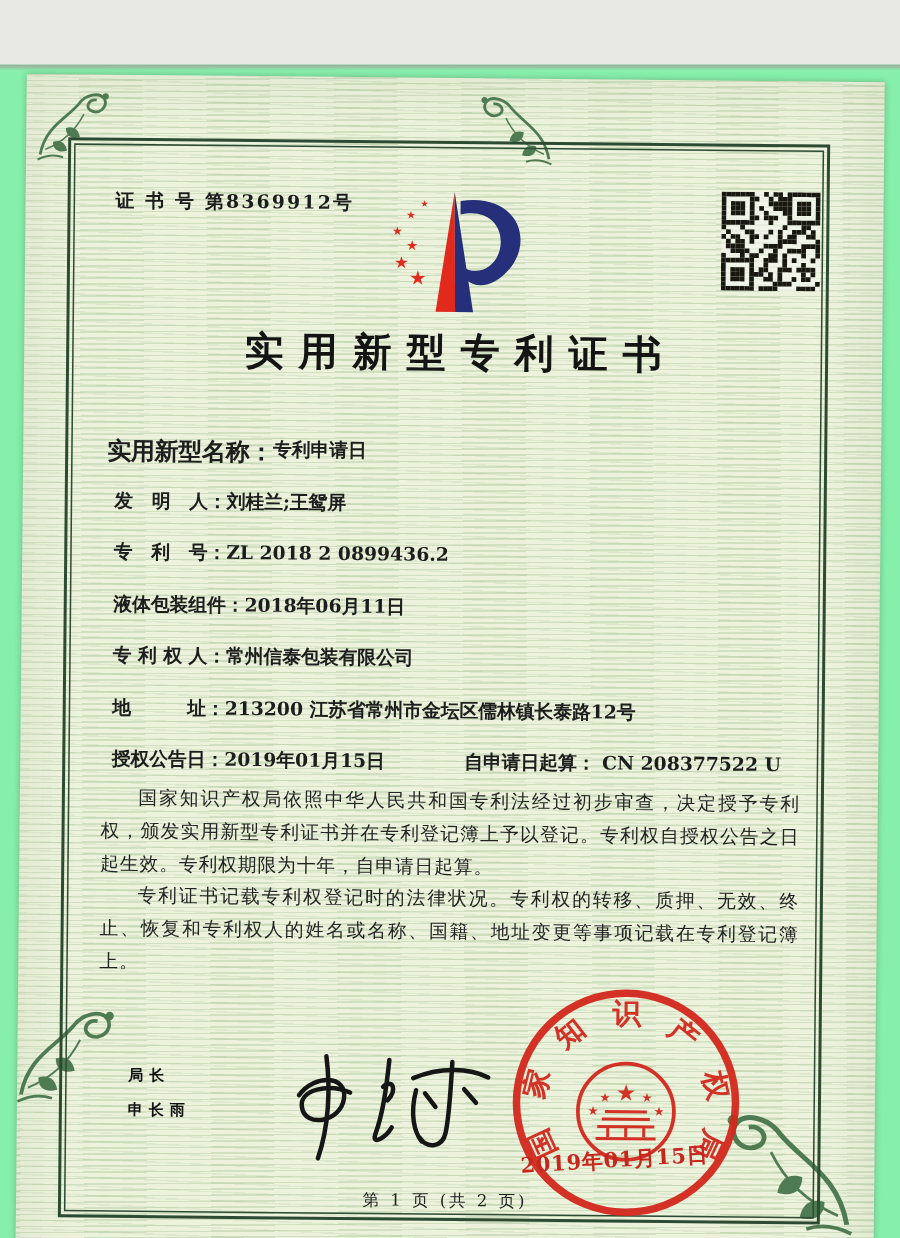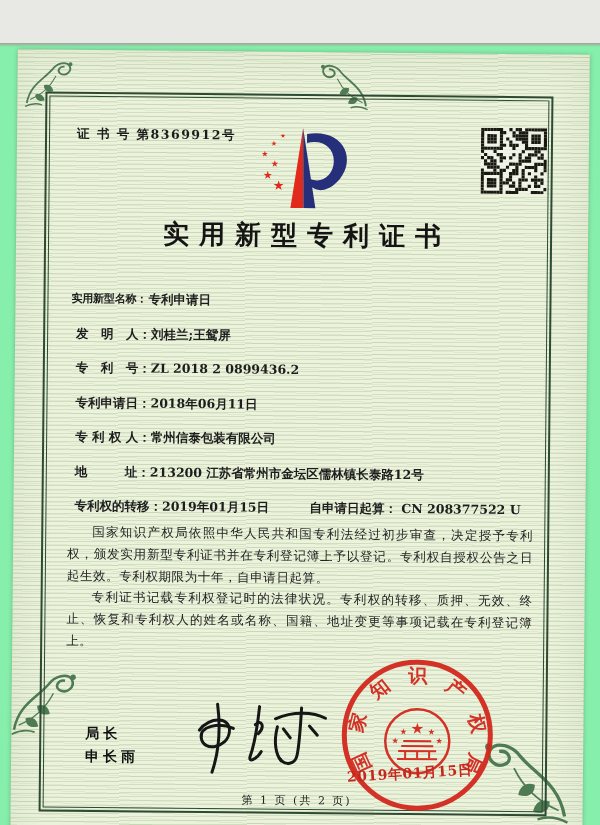--- a/index.html
+++ b/index.html
@@ -27,26 +27,26 @@
   .frame::before{content:"";position:absolute;inset:2px;border:1px solid #2d4a33;}
   .cert-no{position:absolute;left:60px;top:76px;font-size:12.5px;letter-spacing:1.5px;font-weight:600;color:#1c1c1c;}
   .logo{position:absolute;left:224px;top:68px;}
   .logo text{font-family:"DejaVu Sans",sans-serif;}
   .qr{position:absolute;left:464px;top:74px;}
   .title{position:absolute;top:166px;left:0;width:100%;margin:0;text-align:center;
     font-size:26px;font-weight:700;letter-spacing:10px;text-indent:10px;color:#141414;}
   .fields{position:absolute;left:61px;top:241px;width:462px;font-size:12.5px;font-weight:600;color:#1d1d1d;}
   .row{height:34.5px;display:flex;align-items:flex-start;position:relative;white-space:nowrap;}
   .lbl{display:inline-block;min-width:75px;}
-  .row.r0 .lbl{font-size:11px;min-width:77px;margin-left:-5px;letter-spacing:-.2px;}
+  .row.r0 .lbl{font-size:16px;min-width:77px;margin-left:-5px;letter-spacing:-.2px;}
   .grant .pair2{position:absolute;left:235px;top:0;}
   .body-text{position:absolute;left:54px;top:471px;width:466px;font-size:12.5px;line-height:21.8px;
     letter-spacing:.6px;color:#232323;text-align:justify;}
   .body-text p{margin:0;text-indent:2em;}
-  .director{position:absolute;left:74px;top:672px;font-size:14px;font-weight:700;letter-spacing:4px;
+  .director{position:absolute;left:74px;top:656px;font-size:10px;font-weight:700;letter-spacing:4px;
     color:#111;line-height:23px;}
   .sig{position:absolute;left:168px;top:645px;}
   .seal{position:absolute;left:326px;top:602px;opacity:.95;}
   .seal text{font-weight:700;}
   .seal-date{position:absolute;left:336px;top:712px;color:#c8261d;font-size:14px;font-weight:700;
     letter-spacing:.5px;transform:rotate(-4deg);}
   .page-info{position:absolute;top:741px;left:0;width:100%;text-align:center;font-size:11px;
     letter-spacing:2px;color:#222;}
   .back-note{position:absolute;top:783px;left:0;width:100%;text-align:center;font-size:12px;
     letter-spacing:4px;color:#333;}
@@ -335,33 +335,33 @@
       </div>
       <div class="row">
         <span class="lbl">发　明　人：</span>
         <span class="val">刘桂兰;王鸳屏</span>
       </div>
       <div class="row">
         <span class="lbl">专　利　号：</span>
         <span class="val">ZL 2018 2 0899436.2</span>
       </div>
       <div class="row">
-        <span class="lbl">专利申请日：</span>
+        <span class="lbl">液体包装组件：</span>
         <span class="val">2018年06月11日</span>
       </div>
       <div class="row">
         <span class="lbl">专 利 权 人：</span>
         <span class="val">常州信泰包装有限公司</span>
       </div>
       <div class="row">
         <span class="lbl">地　　　址：</span>
         <span class="val">213200 江苏省常州市金坛区儒林镇长泰路12号</span>
       </div>
       <div class="row grant">
-        <span class="lbl">专利权的转移：</span>
+        <span class="lbl">授权公告日：</span>
         <span class="val">2019年01月15日</span>
         <span class="pair2">
           <span class="lbl">自申请日起算：</span>
           <span class="val">CN 208377522 U</span>
         </span>
       </div>
     </div>
 
     <div class="body-text">
       <p>国家知识产权局依照中华人民共和国专利法经过初步审查，决定授予专利权，颁发实用新型专利证书并在专利登记簿上予以登记。专利权自授权公告之日起生效。专利权期限为十年，自申请日起算。</p>

